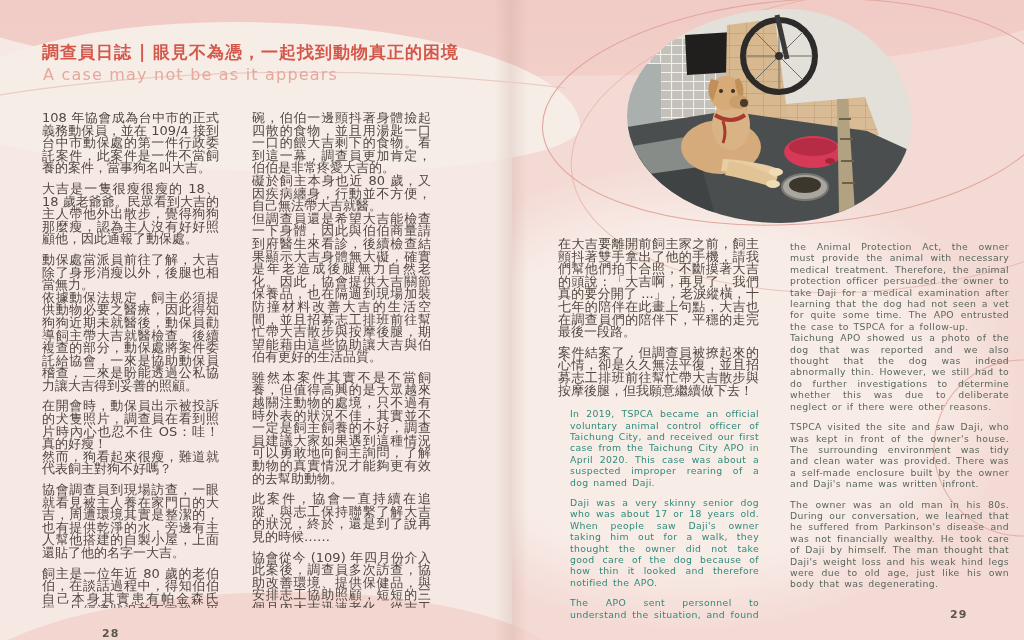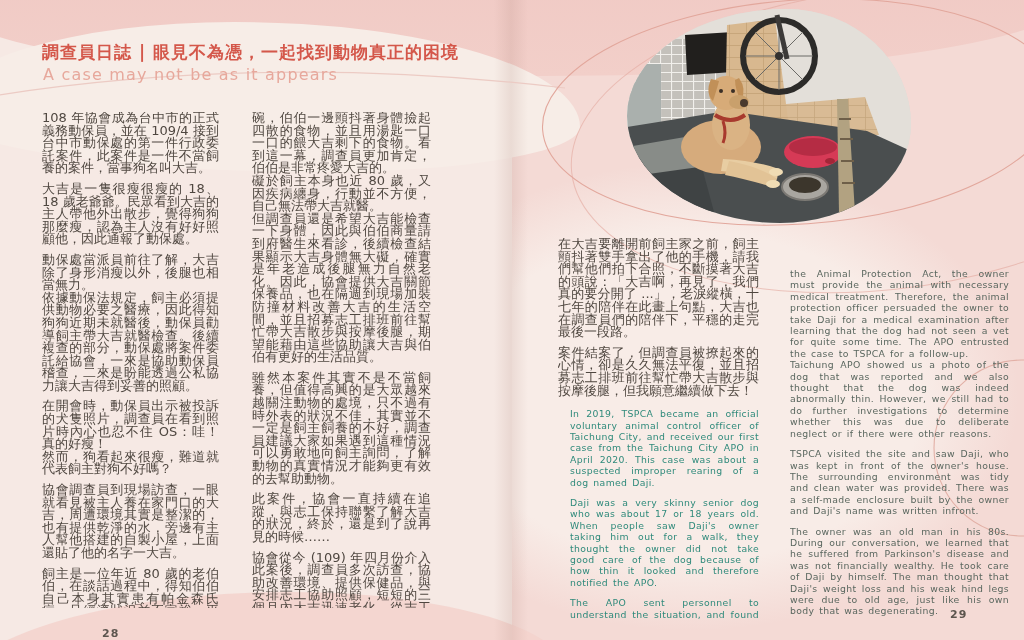--- a/index.html
+++ b/index.html
@@ -38,21 +38,21 @@
   .page-subtitle { position:absolute; left:43px; top:65px; width:560px;
     font-size:16px; letter-spacing:1.2px; color:#e7a89c; }
 
   
   .col { position:absolute; text-align:justify; }
   .col p { margin:0 0 7px 0; }
   .col p.tight { margin-top:-7px; }
   .zh { font-size:13px; line-height:12.6px; color:#4f4740; }
   .zh p { margin-bottom:8px; }
   .zh p.tight { margin-top:-8px; }
-  .en { font-size:9.3px; line-height:11.4px; letter-spacing:.35px; word-spacing:1.5px;margin-top:27px; }
+  .en { font-size:9.3px; line-height:11.4px; letter-spacing:.35px; word-spacing:1.5px; }
   .en-green p { color:#2f8a7b; margin-bottom:9px; }
   .en-dark  p { color:#5a675f; margin-bottom:9px; }
   .en-dark  p.tight { margin-top:-9px; }
 
   .lcol1 { left:42px;  top:112px; width:177px; height:496px; overflow:hidden; }
   .lcol2 { left:252px; top:112px; width:179px; height:496px; overflow:hidden; }
   .rcol1 { left:558px; top:238px; width:201px; height:382px; overflow:hidden; }
   .rcol2 { left:790px; top:241px; width:219px; height:370px; overflow:hidden; }
   .rcol1 .en-green { margin-top:11px;margin-left:12px; }
 

